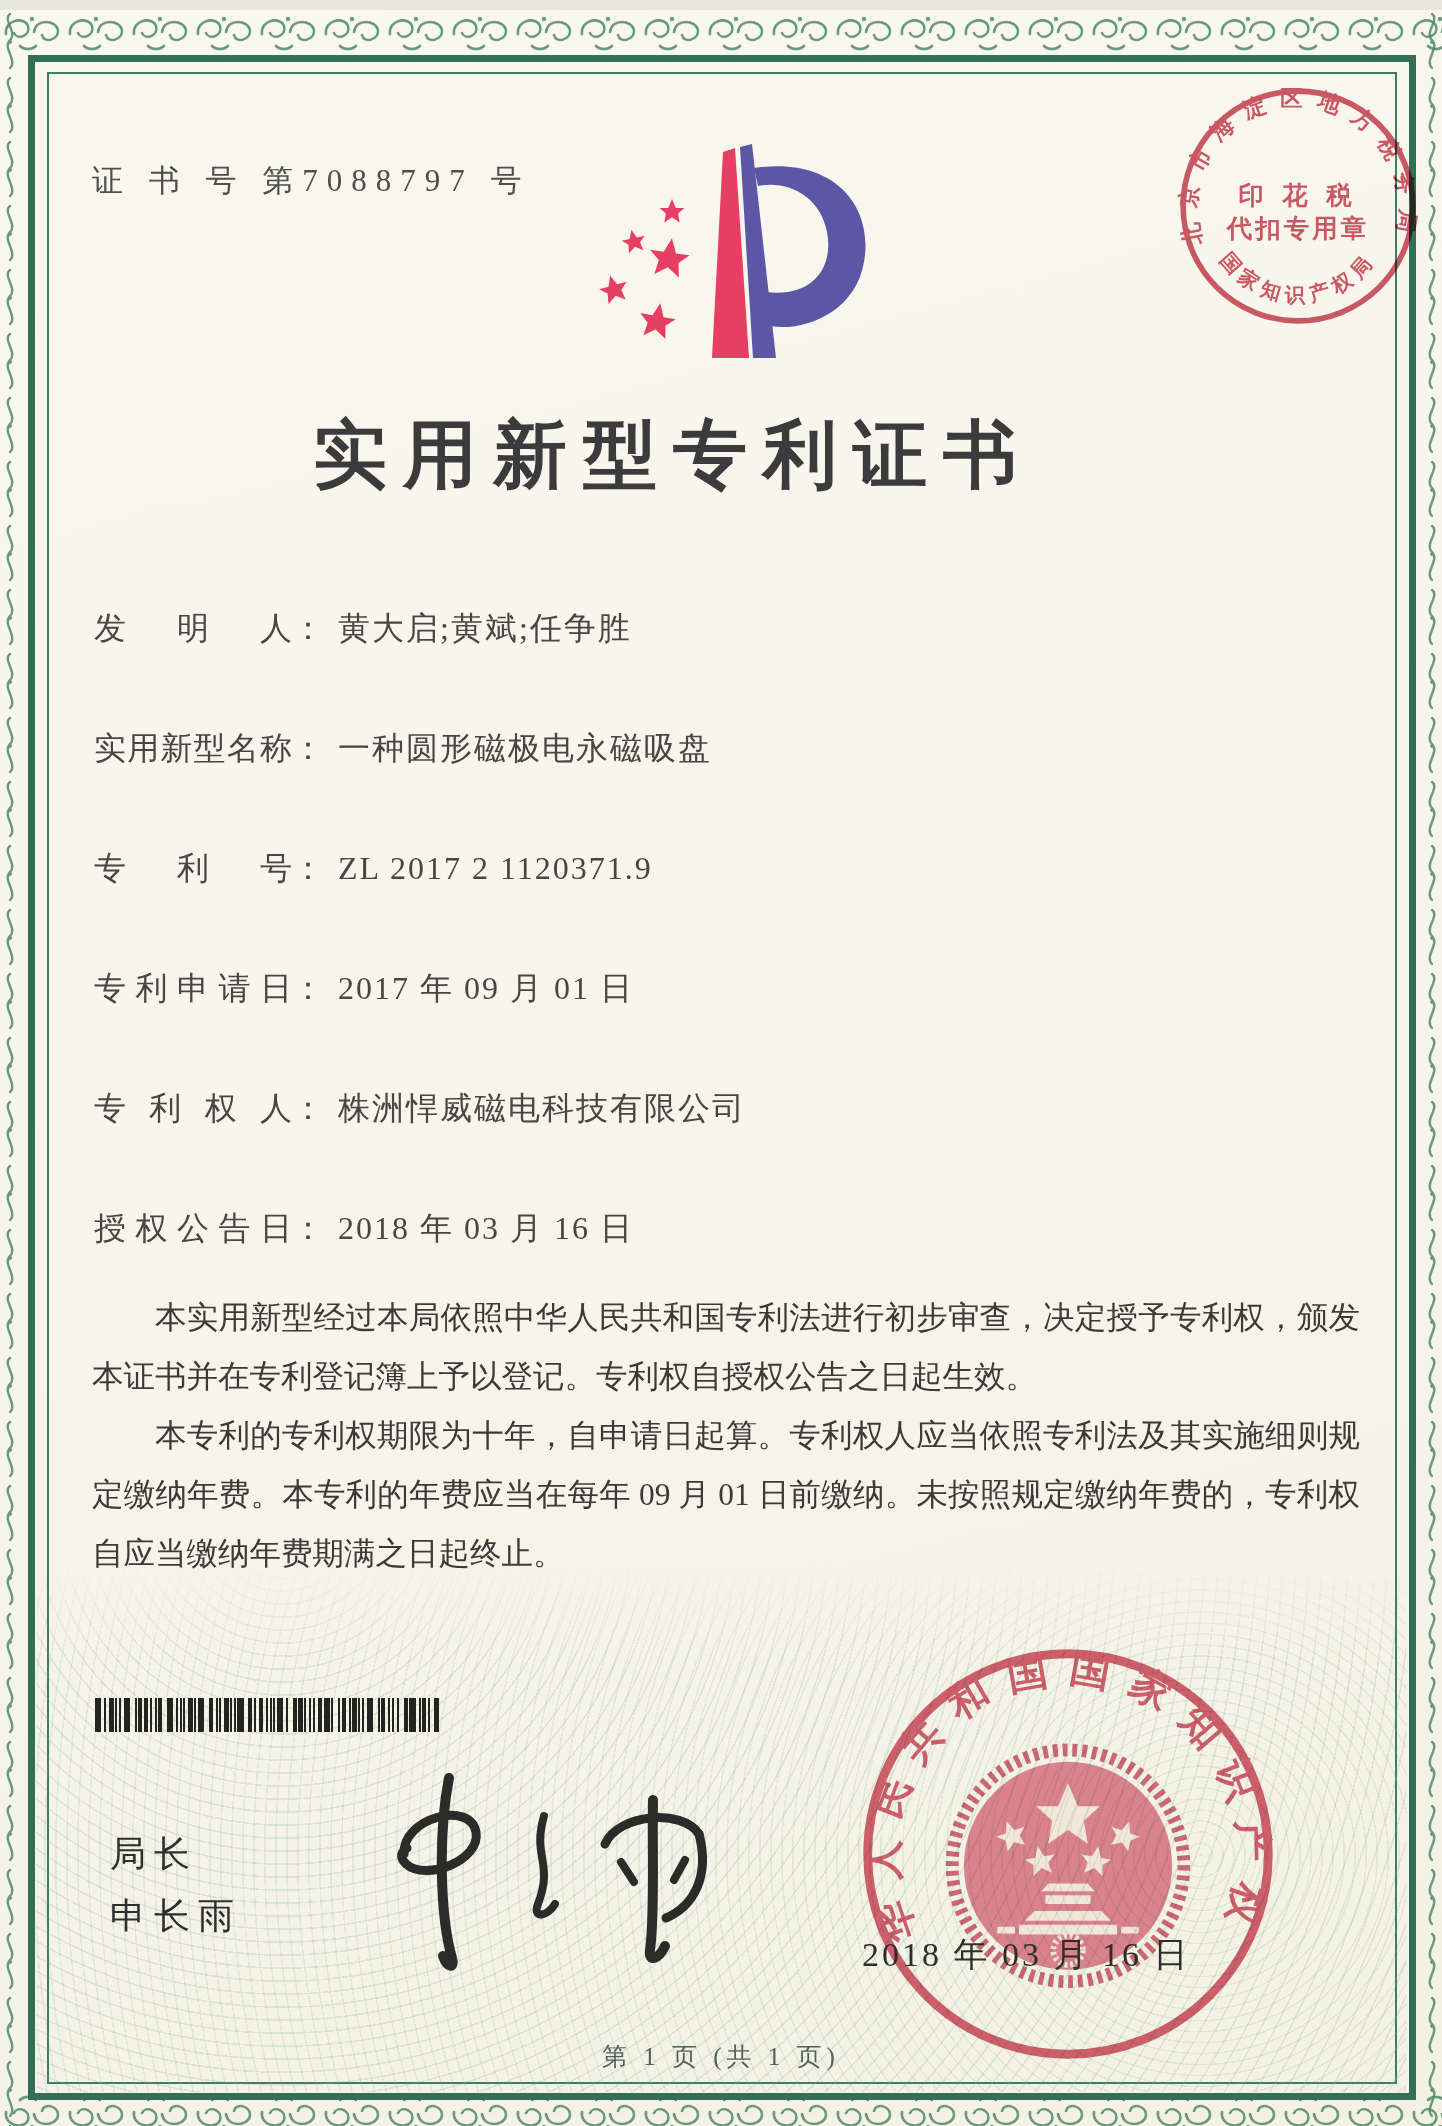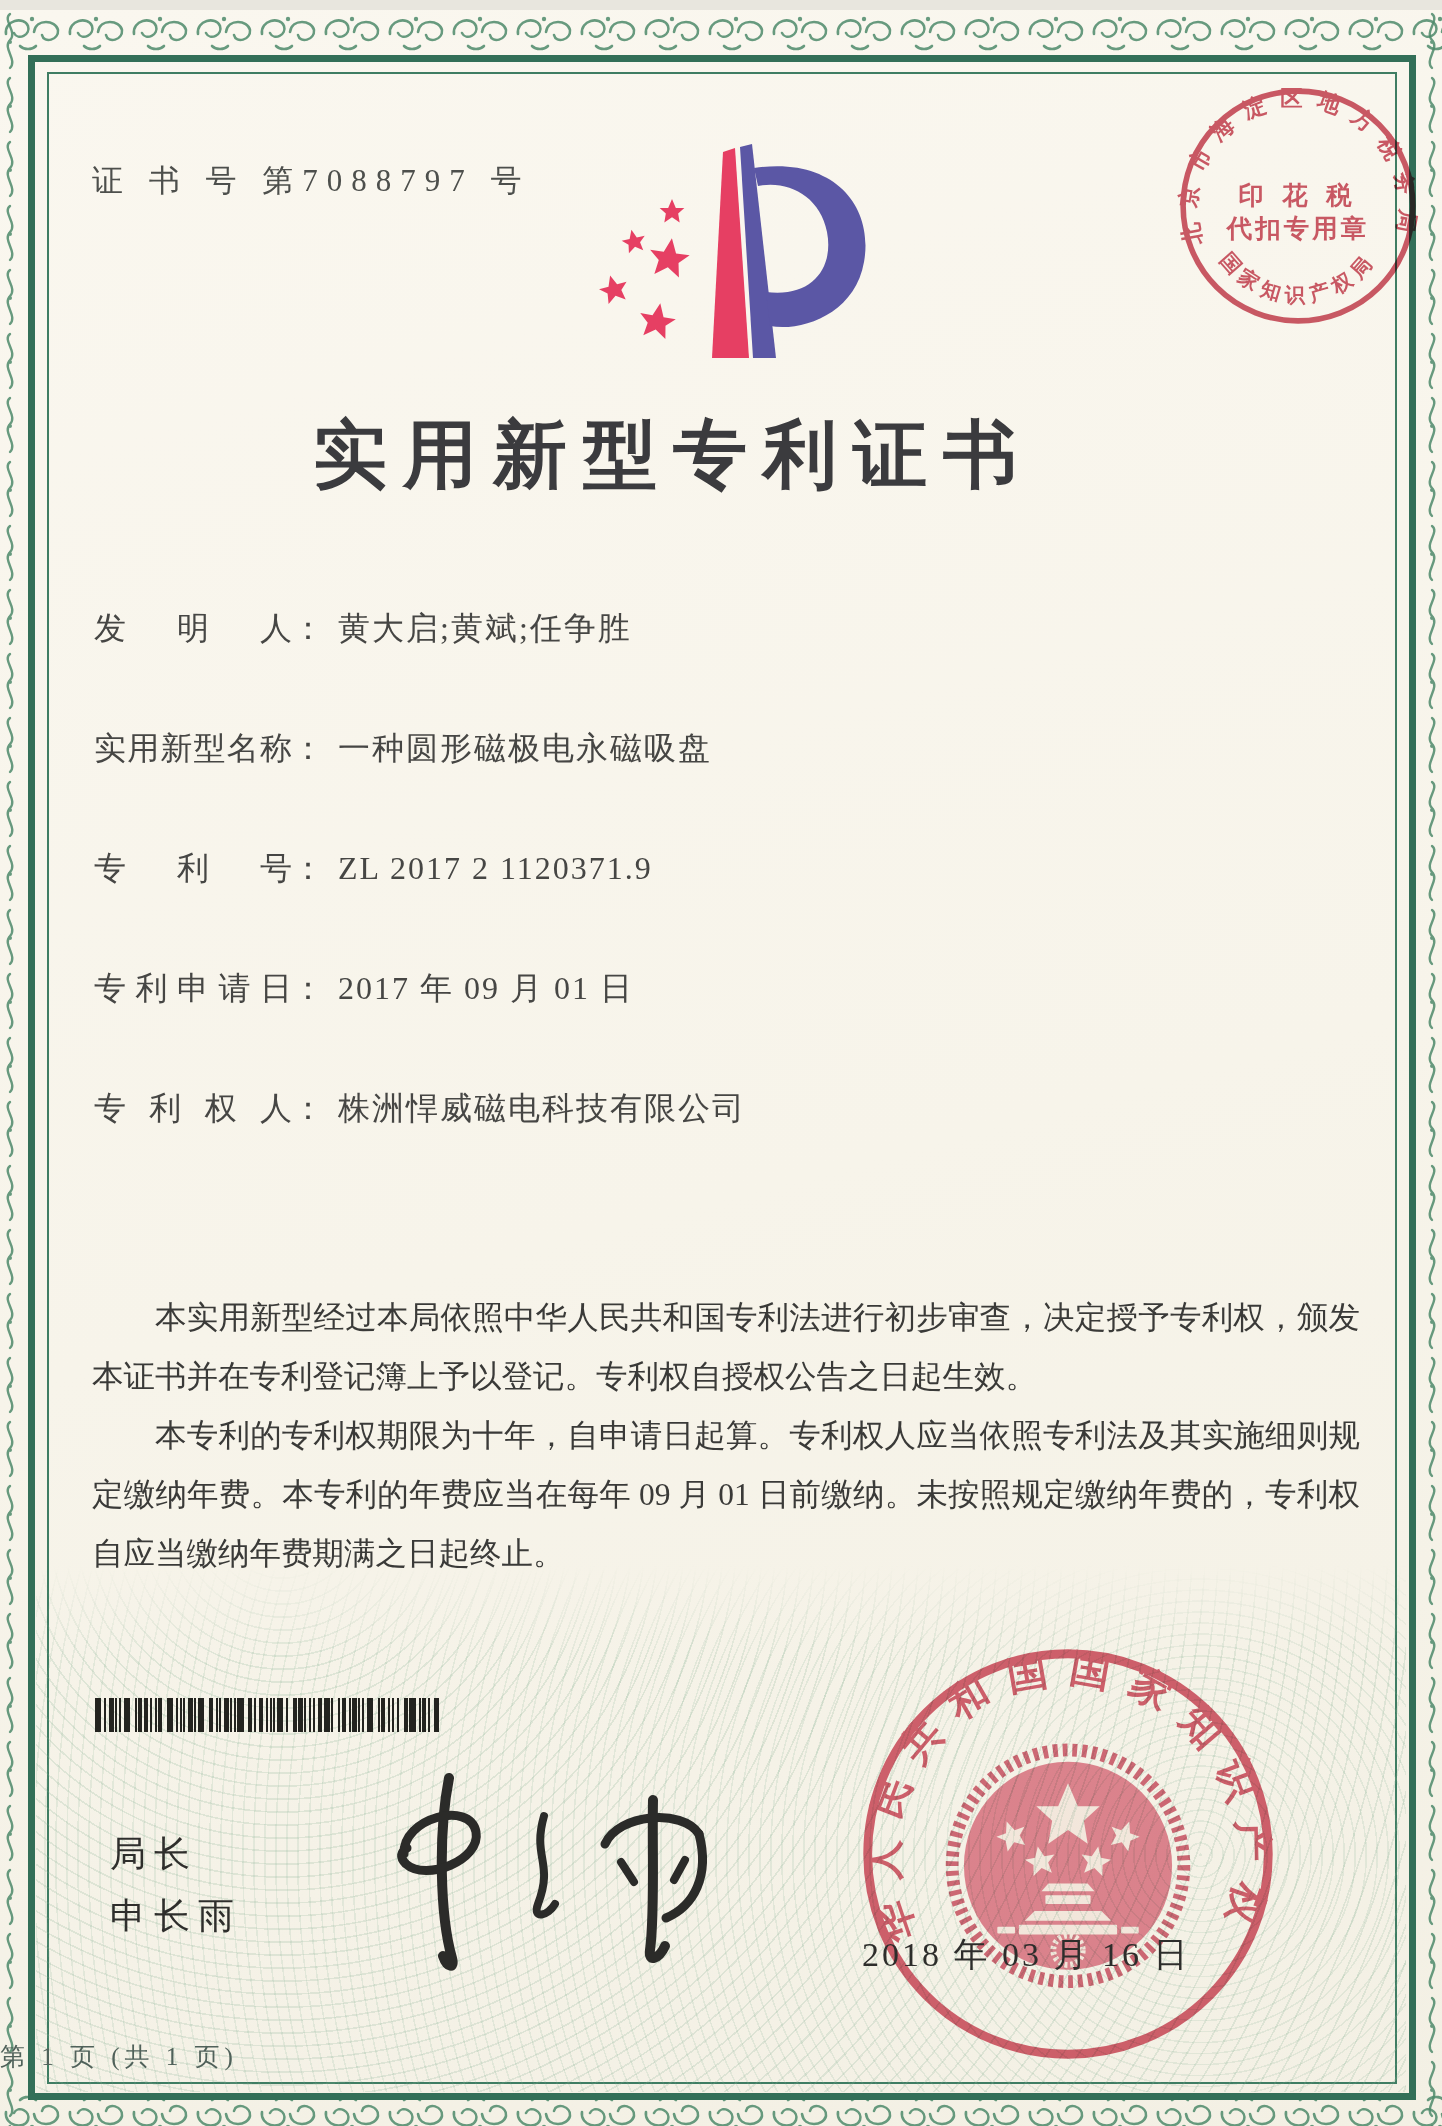--- a/index.html
+++ b/index.html
@@ -45,21 +45,21 @@
     font-size:31.5px;line-height:59px;color:#3a3a38;text-align:justify;
   }
   .bodytext p{margin:0;text-indent:2em;}
   .barcode{position:absolute;left:95px;top:1688px;width:388px;height:34px;display:flex;align-items:stretch;}
   .barcode .bar{background:#23231f;}
   .issuer-role{position:absolute;left:110px;top:1820px;font-family:"Liberation Sans","DejaVu Sans",sans-serif;font-size:36px;letter-spacing:8px;color:#2e2e2c;}
   .issuer-name{position:absolute;left:110px;top:1882px;font-family:Liberation Mono, monospace;font-size:36px;letter-spacing:8px;color:#2e2e2c;}
   .signature{position:absolute;left:352px;top:1756px;width:430px;height:212px;}
   .seal{position:absolute;left:852px;top:1628px;width:432px;height:432px;opacity:.88;mix-blend-mode:multiply;}
   .seal-date{position:absolute;left:862px;top:1922px;width:360px;font-size:34px;letter-spacing:3px;color:#2d2d2b;white-space:nowrap;}
-  .footer{position:absolute;left:0;top:2030px;width:1442px;font-size:25px;letter-spacing:5px;color:#50615a;}
+  .footer{position:absolute;left:0;top:2030px;width:1442px;text-align:center;font-size:25px;letter-spacing:5px;color:#50615a;}
 </style>
 </head>
 <body>
 
 <div class="page">
 
   <svg class="band band-top">
     <defs>
       <pattern id="orn" width="64" height="44" patternUnits="userSpaceOnUse">
         <path d="M6,24 C4,10 24,6 28,16 C31,25 18,31 14,23 M34,22 C36,8 56,10 58,20 C59,30 44,34 42,25 M20,36 c4,4 12,4 16,0" fill="none" stroke="#4e8a6b" stroke-width="2.6" stroke-linecap="round"></path>
@@ -129,20 +129,23 @@
       <span class="flabel">实用新型名称</span><span class="fcolon">：</span><span class="fvalue">一种圆形磁极电永磁吸盘</span>
     </div>
     <div class="frow">
       <span class="flabel">专利号</span><span class="fcolon">：</span><span class="fvalue">ZL 2017 2 1120371.9</span>
     </div>
     <div class="frow">
       <span class="flabel">专利申请日</span><span class="fcolon">：</span><span class="fvalue">2017 年 09 月 01 日</span>
     </div>
     <div class="frow">
       <span class="flabel">专利权人</span><span class="fcolon">：</span><span class="fvalue">株洲悍威磁电科技有限公司</span>
+    </div>
+    <div class="frow">
+      <span class="flabel">授权公告日</span><span class="fcolon">：</span><span class="fvalue">2018 年 03 月 16 日</span>
     </div>
   </div>
 
   <div class="bodytext">
     <p>本实用新型经过本局依照中华人民共和国专利法进行初步审查，决定授予专利权，颁发本证书并在专利登记簿上予以登记。专利权自授权公告之日起生效。</p>
     <p>本专利的专利权期限为十年，自申请日起算。专利权人应当依照专利法及其实施细则规定缴纳年费。本专利的年费应当在每年 09 月 01 日前缴纳。未按照规定缴纳年费的，专利权自应当缴纳年费期满之日起终止。</p>
   </div>
 
   <div class="barcode">
       <div class="bar" style="width: 6.3px; margin-right: 3px;"></div>

